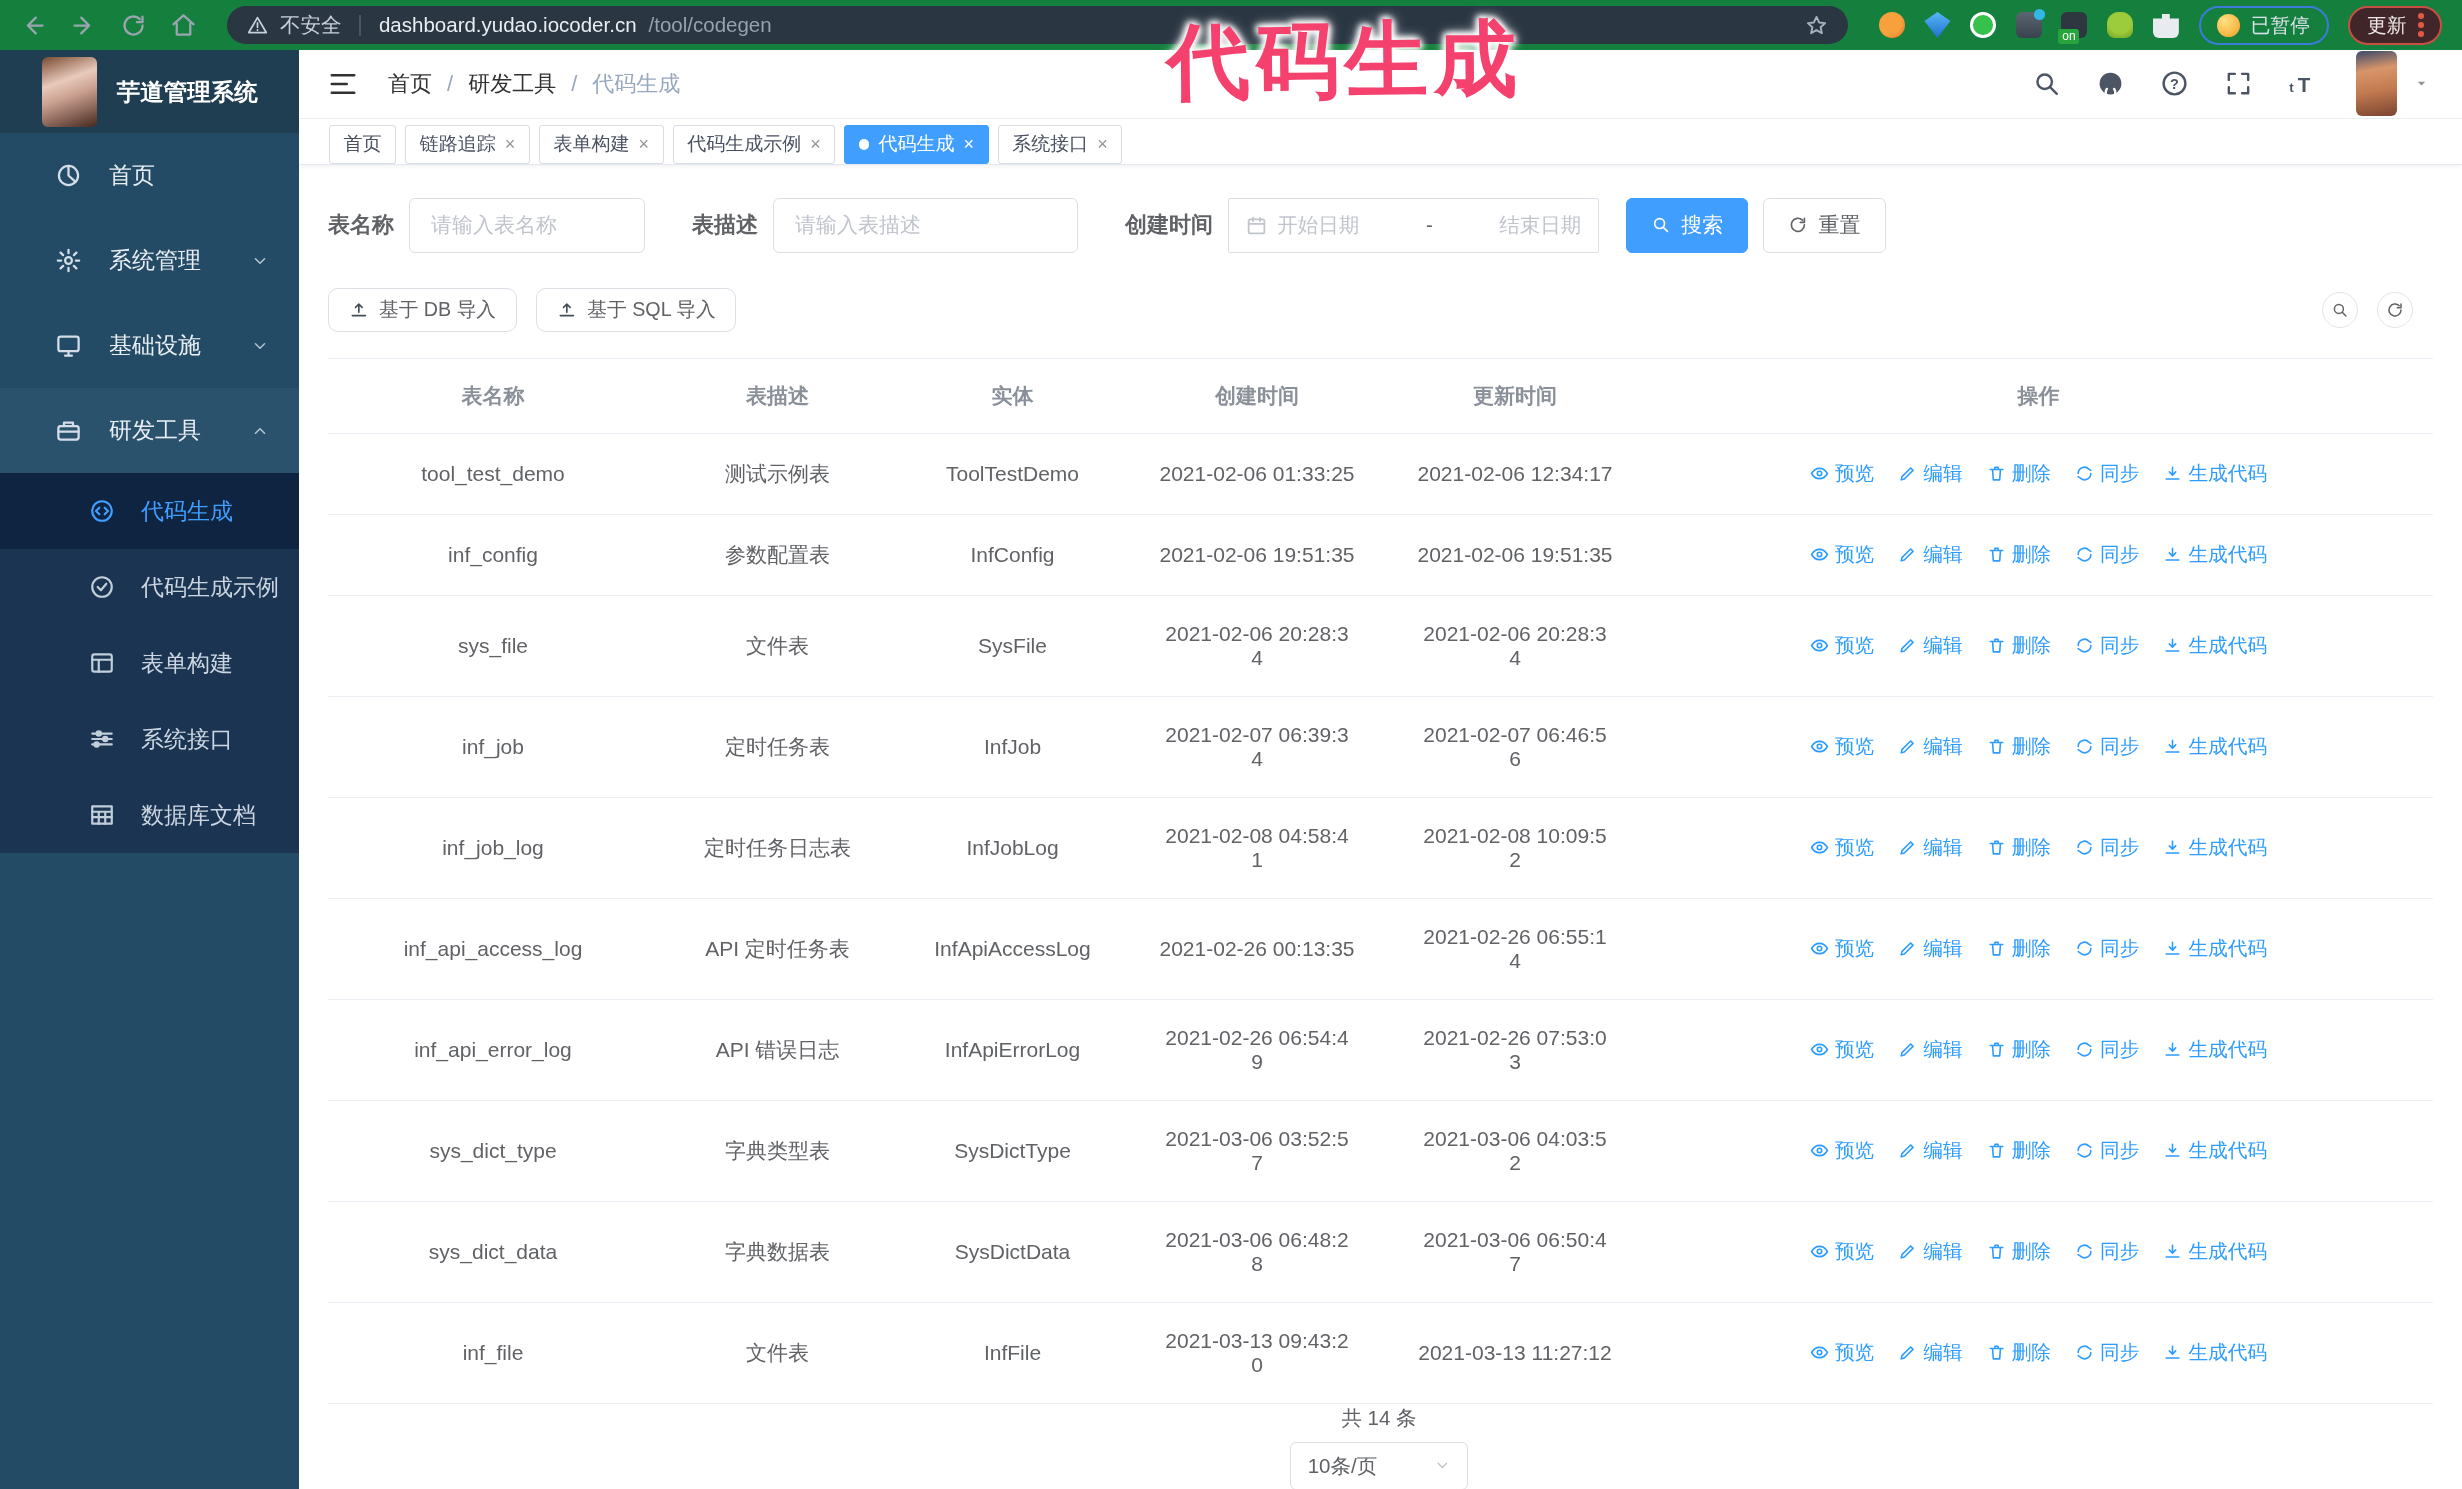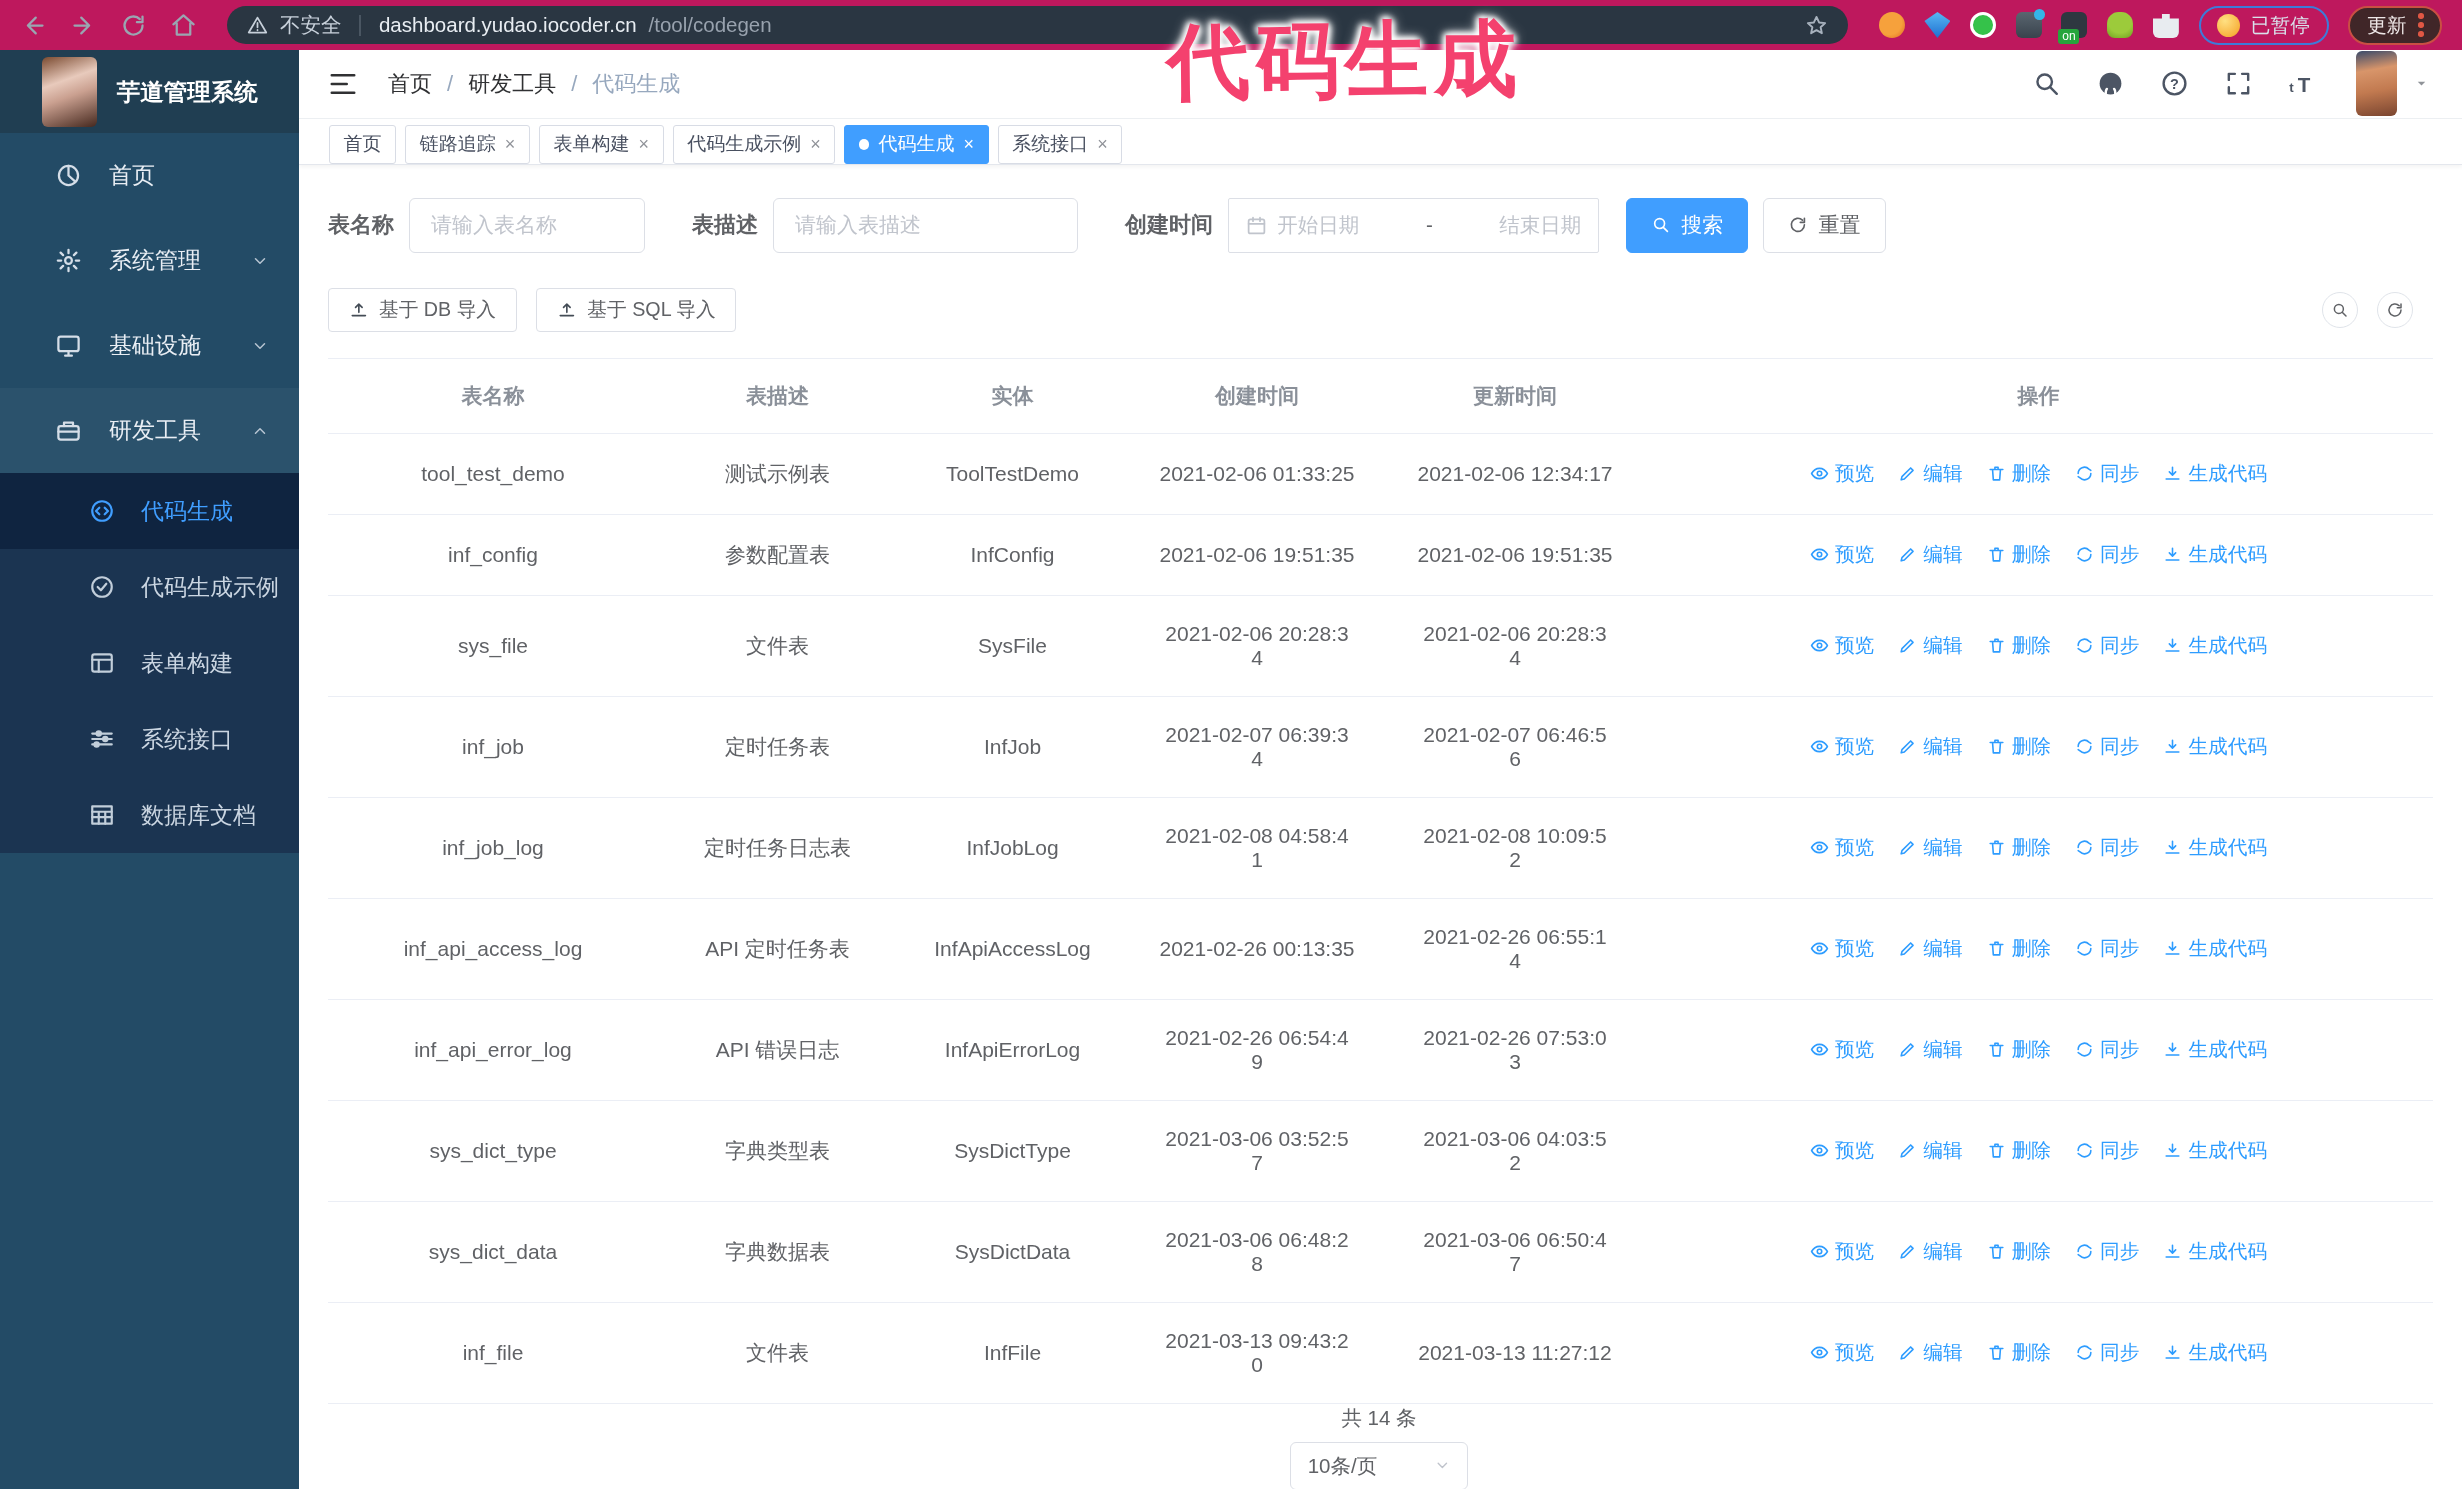--- a/index.html
+++ b/index.html
@@ -1,21 +1,21 @@
 <!DOCTYPE html>
 <html style="font-size:12px"><head>
 <meta charset="utf-8">
 <style>
   * { box-sizing: border-box; margin: 0; padding: 0; }
   html,body { width:2462px; height:1490px; overflow:hidden;
     font-family:"Liberation Sans","DejaVu Sans",sans-serif; }
   .screen { position:relative; width:2462px; height:1490px; background:#fff; }
 
   
-  .chrome { height:50px; background:#be185d; display:flex; align-items:center; padding:0 19.7px; gap:23px; }
+  .chrome { height:50px; background:#15803d; display:flex; align-items:center; padding:0 19.7px; gap:23px; }
   .chrome .navic { width:27px; height:27px; color:#9AA5B1; flex:0 0 auto; }
   .urlbar { flex:1 1 auto; height:38px; margin:0 7.6px; background:#2A3642; border-radius:19.7px;
     display:flex; align-items:center; padding:0 19.7px; gap:12px; color:#C7D0DA; }
   .urlbar .warnic { width:21px; height:21px; color:#C7D0DA; }
   .urlbar .sec { font-size:20.5px; color:#C7D0DA; }
   .urlbar .vdiv { width:1.5px; height:21px; background:#4A5662; margin:0 6px; }
   .urlbar .host { font-size:20.5px; color:#E8EDF2; }
   .urlbar .path { font-size:20.5px; color:#98A2AE; }
   .urlbar .staric { margin-left:auto; width:23px; height:23px; color:#A8B2BE; }
   .extrow { display:flex; align-items:center; gap:19.7px; }
@@ -93,21 +93,21 @@
   .daterange { width:371px; height:55px; border:1.5px solid #DCDFE6; border-radius:2px; display:flex; align-items:center;
     padding:0 16.7px; gap:10.6px; color:#C0C4CC; font-size:20.5px; background:#fff; }
   .daterange .calic { width:21px; height:21px; color:#C0C4CC; flex:0 0 auto; }
   .daterange .dsep { color:#606266; flex:1 1 auto; text-align:center; }
   .btn { height:55px; border-radius:6px; display:inline-flex; align-items:center; justify-content:center; gap:10.6px;
     font-size:21px; border:1.5px solid #DCDFE6; background:#fff; color:#606266; padding:0 24px; }
   .btn .bic { width:19.7px; height:19.7px; }
   .btn-primary { background:#409EFF; border-color:#409EFF; color:#fff; margin-left:27px; }
   .btn-reset { margin-left:15px; }
   .toolrow { margin-top:35px; display:flex; align-items:center; gap:19.7px; }
-  .btn-import { height:44px; font-size:19.7px; padding:0 19.7px; border-radius:4px; color:#606266; }
+  .btn-import { height:44px; font-size:19.7px; padding:0 19.7px; border-radius:10px; color:#606266; }
   .btn-import .bic { color:#444C56; }
   .circlebtns { margin-left:auto; display:flex; gap:19.7px; margin-right:19.7px; }
   .cbtn { width:36px; height:36px; border-radius:50%; border:1.5px solid #E0E4EA; background:#fff; color:#606266;
     display:flex; align-items:center; justify-content:center; }
   .cbtn svg { width:18px; height:18px; }
 
   
   .dtable { width:100%; border-collapse:collapse; margin-top:26px; table-layout:fixed; }
   .dtable th { font-size:21px; color:#8A9099; font-weight:bold; padding:23px 4.5px;
     border-bottom:1.5px solid #EBEEF5; border-top:1.5px solid #EBEEF5; text-align:center; }

